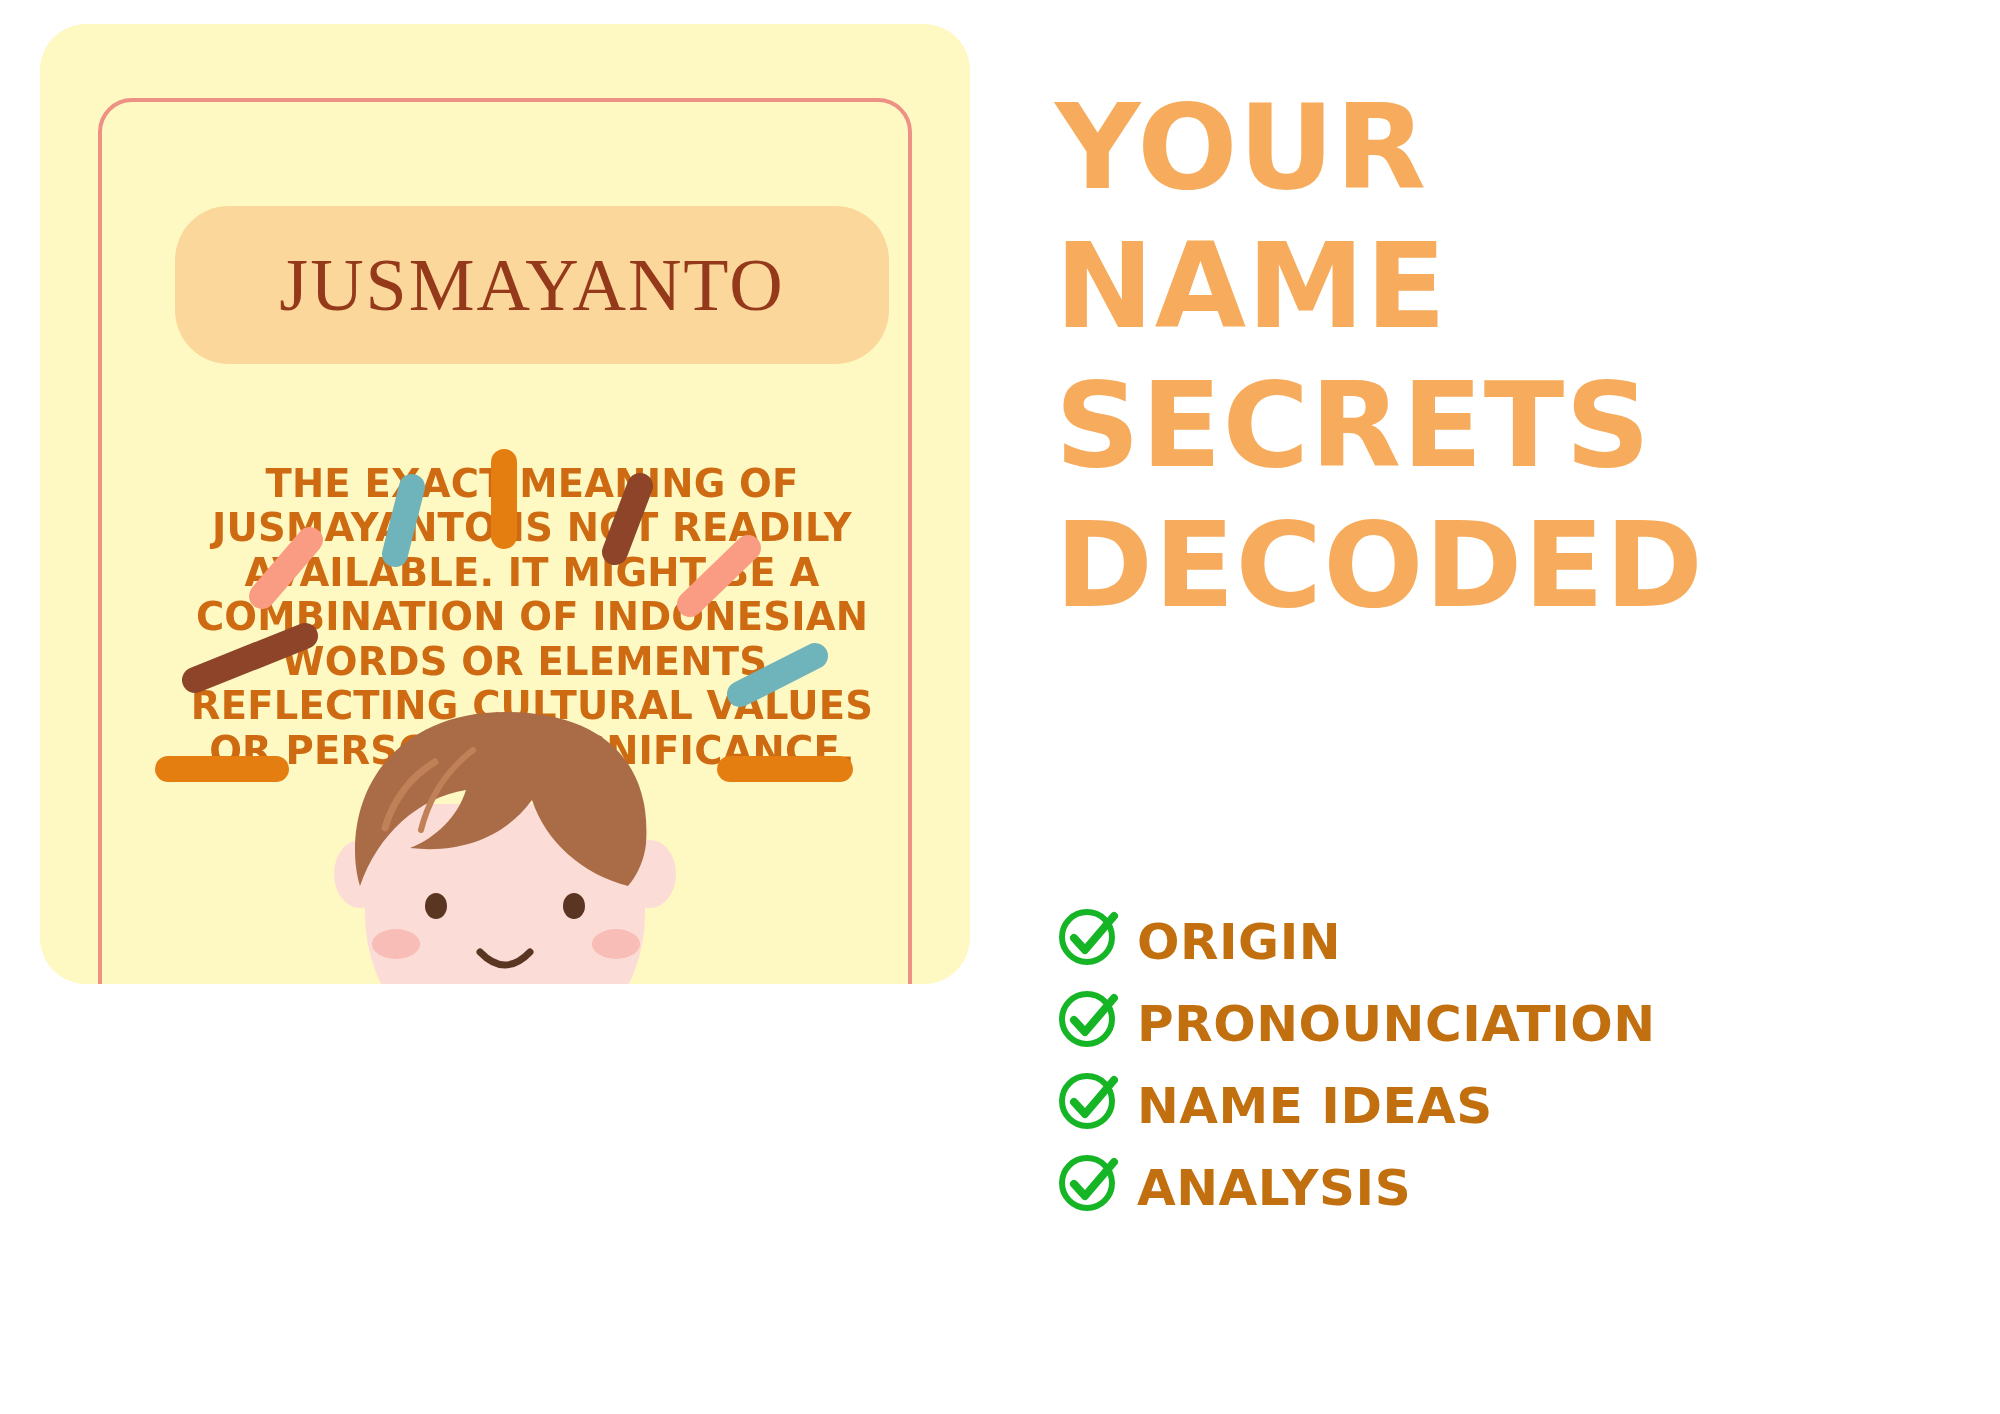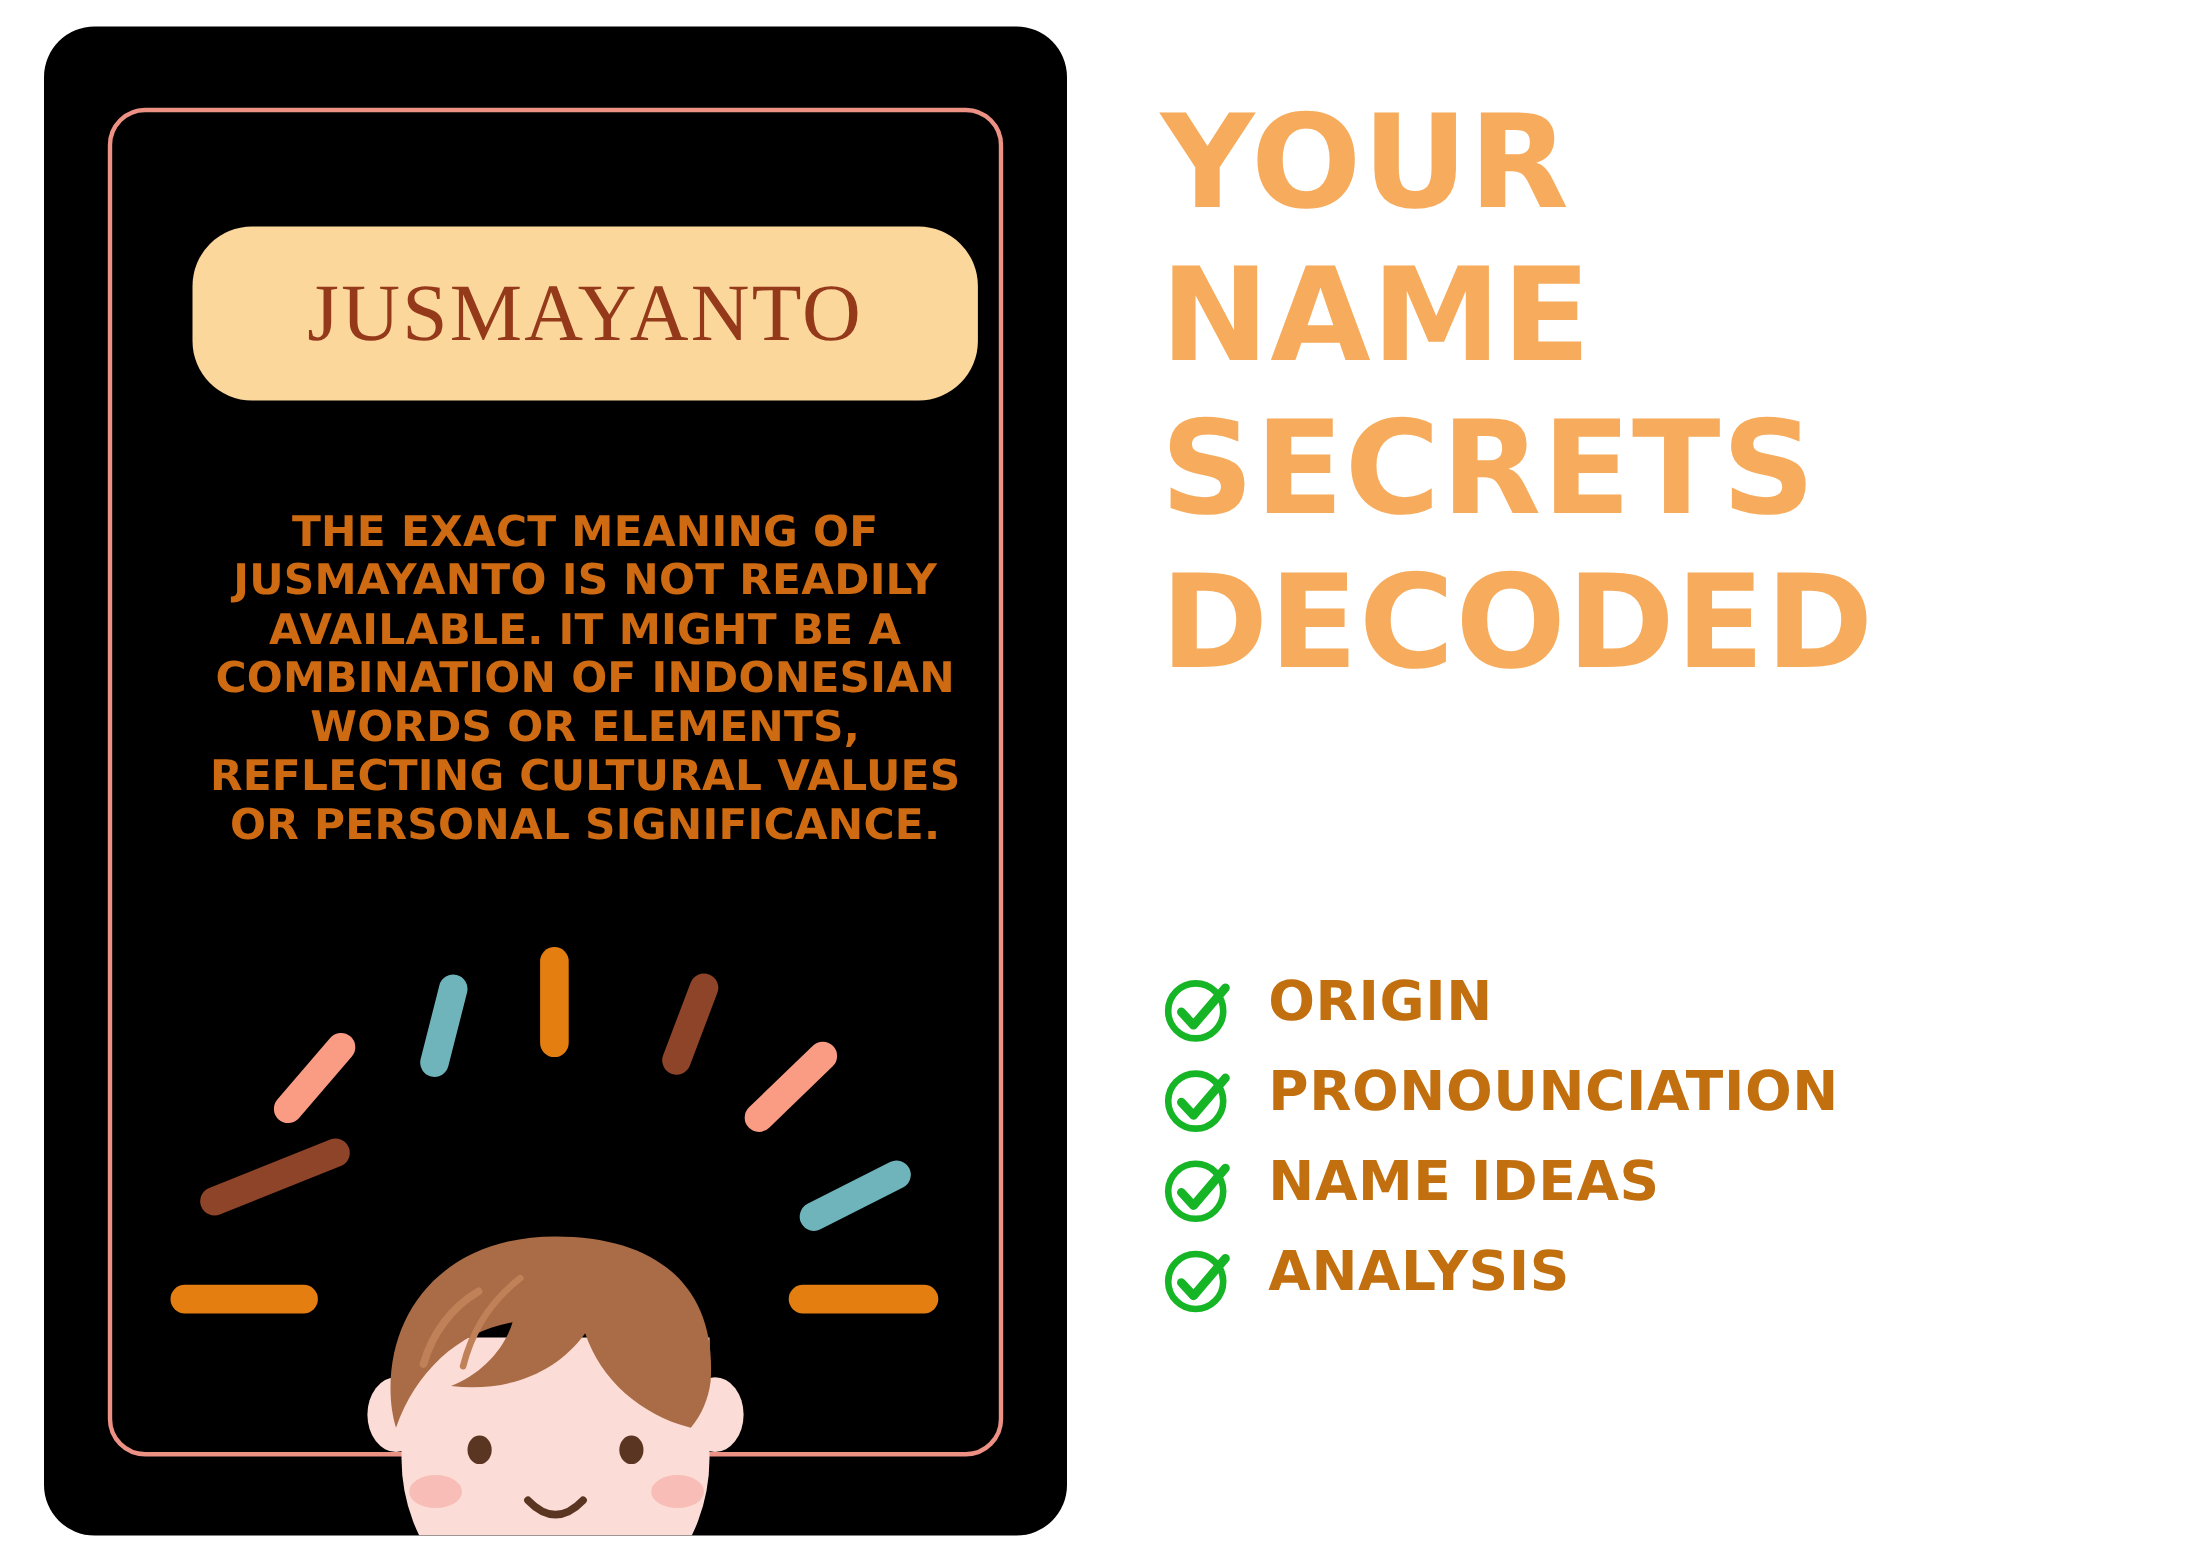--- a/index.html
+++ b/index.html
@@ -9,22 +9,22 @@
     background:#FFFFFF;
     font-family:"Liberation Sans",sans-serif;
     overflow:hidden;
     position:relative;
   }
   .stage{position:relative;width:2000px;height:1414px;}
 
   
   .card{
     position:absolute;left:40px;top:24px;
-    width:930px;height:1372px;
-    background:#000000;
+    width:930px;height:960px;
+    background:#fef9c3;
     border-radius:46px;
     overflow:hidden;
   }
   .card-inner-border{
     position:absolute;left:58px;top:74px;
     width:calc(100% - 116px);height:1226px;
     border:4px solid #EE9185;
     border-radius:34px;
     box-sizing:border-box;
     pointer-events:none;
@@ -86,23 +86,23 @@
     letter-spacing:1px;
     color:#F6AC5C;
     text-transform:uppercase;
     white-space:nowrap;
   }
   .checklist{
     position:absolute;left:12px;top:885px;
     width:880px;
   }
   .check-row{
-    display:flex;align-items:flex-start;
+    display:flex;align-items:flex-end;
     height:82px;
-    gap:32px;
+    gap:16px;
   }
   .check-icon{
     flex:0 0 auto;
     width:64px;height:64px;
     position:relative;
   }
   .check-label{
     font-family:"DejaVu Sans",sans-serif;
     font-weight:bold;
     font-size:50px;

